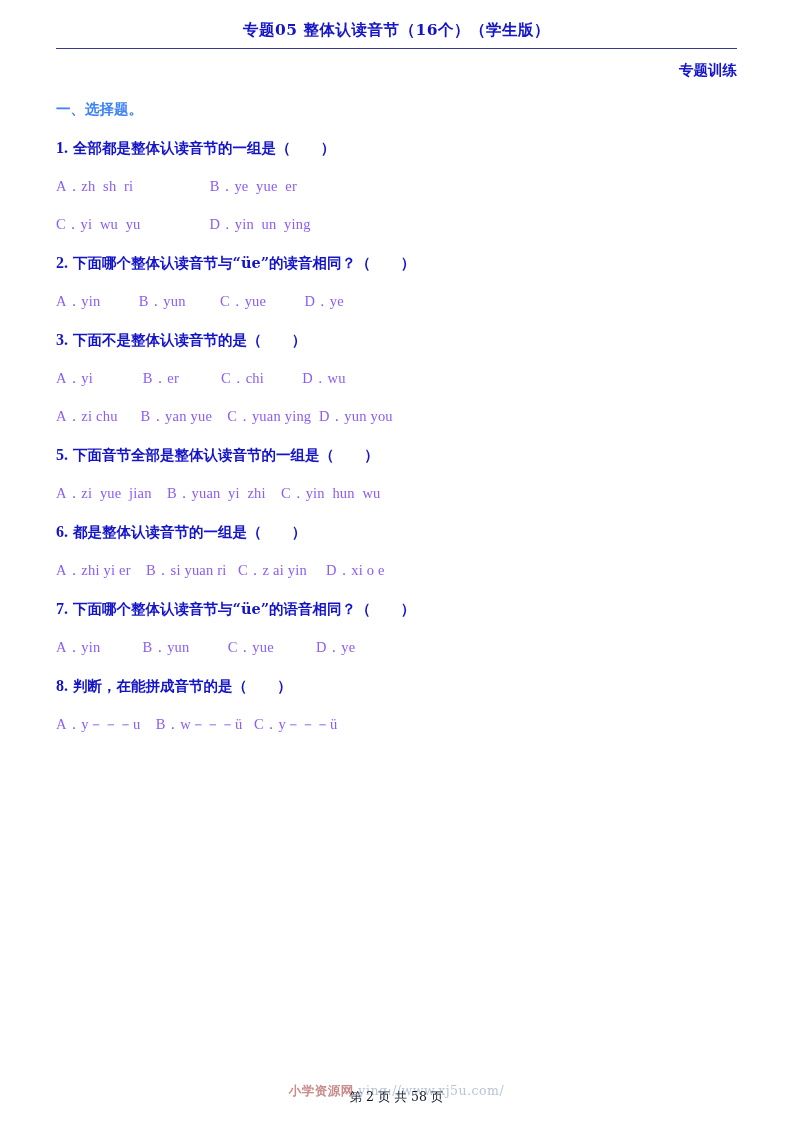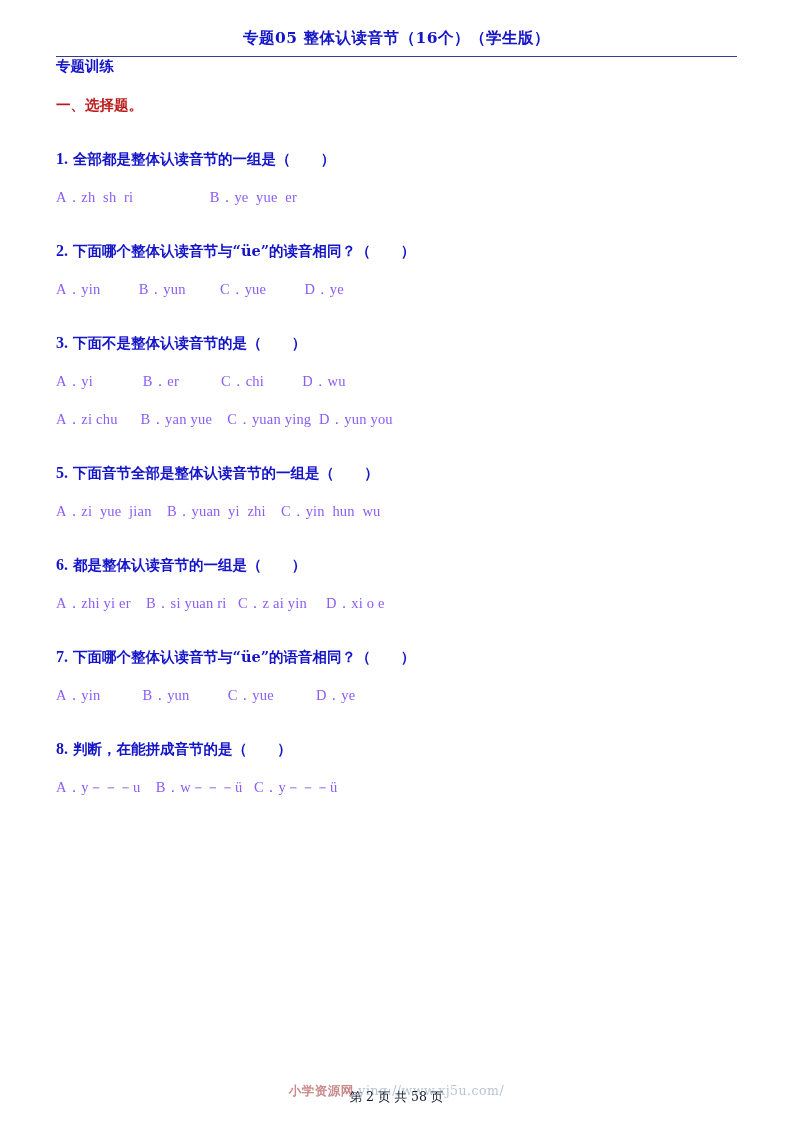--- a/index.html
+++ b/index.html
@@ -13,52 +13,53 @@
     font-family: "Liberation Serif", serif;
     color: #000000;
     position: relative;
     overflow: hidden;
   }
   .page {
     position: relative;
     width: 793px;
     height: 1122px;
     box-sizing: border-box;
-    padding: 8px 56px;
+    padding: 0 56px;
   }
   .doc-title {
     text-align: center;
     color: #1414c8;
     font-weight: bold;
     font-size: 15.5px;
     letter-spacing: 0.5px;
     padding-top: 20px;
     font-family: "DejaVu Serif", serif;
   }
   .title-rule {
     border: none;
     border-top: 1px solid #3a3a8c;
     margin: 7px 0 0 0;
   }
   .section-center {
-    text-align: left;
+    text-align: right;
     color: #1414c8;
     font-weight: bold;
     font-size: 14.5px;
+    margin-top: 12px;
     font-family: "DejaVu Serif", serif;
   }
   .heading {
-    color: #b91c1c;
+    color: #3b82f6;
     font-weight: bold;
     font-size: 14.5px;
     margin-top: 20px;
     font-family: "DejaVu Serif", serif;
   }
   .q {
-    margin-top: 35px;
+    margin-top: 20px;
     font-size: 14.5px;
     color: #1414c8;
     font-weight: bold;
     font-family: "DejaVu Serif", serif;
     white-space: pre;
   }
   .q .num {
     font-family: "Liberation Serif", serif;
     font-weight: bold;
     font-size: 16px;
@@ -104,20 +105,21 @@
 
   <div class="doc-title">专题05 整体认读音节（16个）（学生版）</div>
   <hr class="title-rule">
 
   <div class="section-center">专题训练</div>
 
   <div class="heading">一、选择题。</div>
 
   <div class="q"><span class="num">1.</span> <span>全部都是整体认读音节的一组是（      ）</span></div>
   <div class="opts">A．zh  sh  ri                    B．ye  yue  er</div>
+  <div class="opts">C．yi  wu  yu                  D．yin  un  ying</div>
 
   <div class="q"><span class="num">2.</span> <span>下面哪个整体认读音节与“üe”的读音相同？（      ）</span></div>
   <div class="opts">A．yin          B．yun         C．yue          D．ye</div>
 
   <div class="q"><span class="num">3.</span> <span>下面不是整体认读音节的是（      ）</span></div>
   <div class="opts">A．yi             B．er           C．chi          D．wu</div>
 
   <div class="opts">A．zi chu      B．yan yue    C．yuan ying  D．yun you</div>
 
   <div class="q"><span class="num">5.</span> <span>下面音节全部是整体认读音节的一组是（      ）</span></div>

